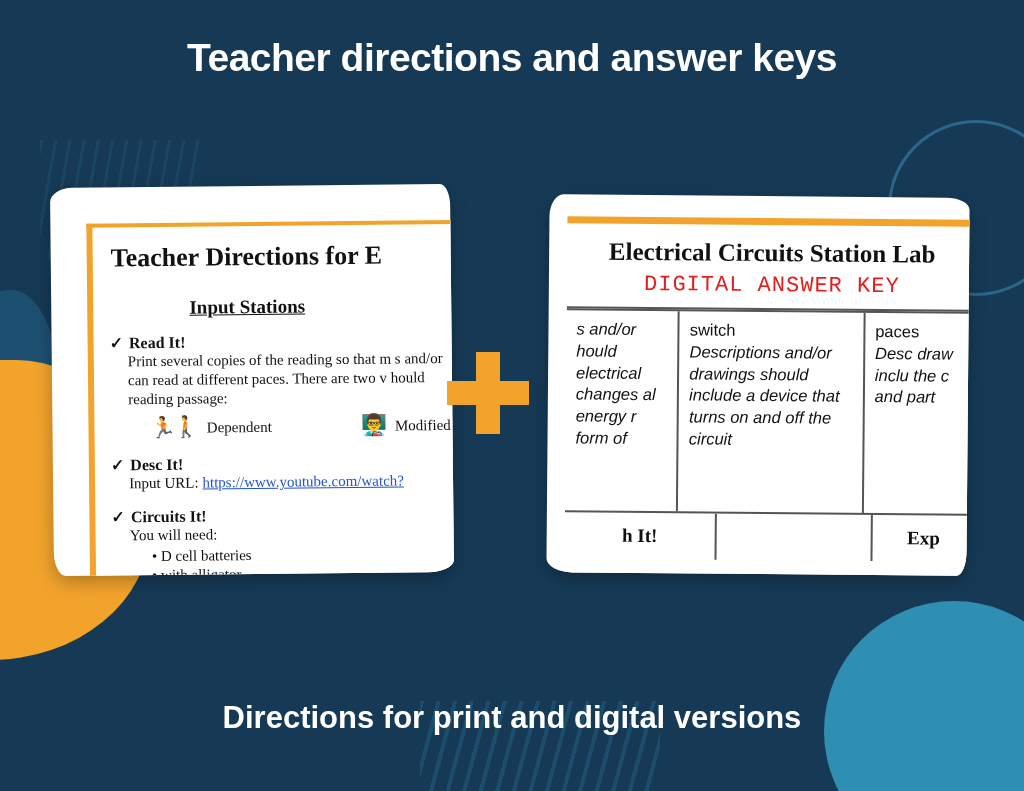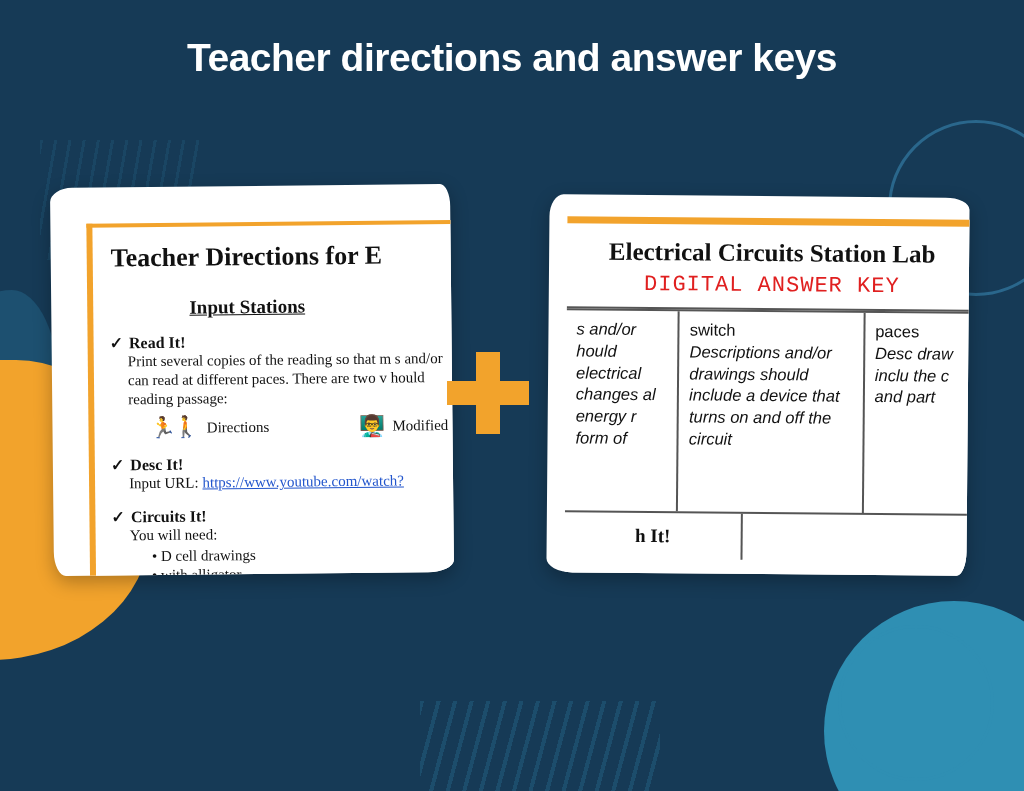--- a/index.html
+++ b/index.html
@@ -315,21 +315,21 @@
     <div class="doc-title">Teacher Directions for E</div>
     <div class="doc-subhead">Input Stations</div>
 
     <div class="station">
       <div class="station-head">
         <span class="check">✓</span><span>Read It!</span>
       </div>
       <div class="station-body">Print several copies of the reading so that m        s and/or can read at different paces. There are two v            hould reading passage:</div>
       <div class="icon-row">
         <span class="pgicon">🏃🚶</span>
-        <span>Directions</span>
+        <span>Dependent</span>
         <span class="gap"></span>
         <span class="pgicon">👨‍🏫</span>
         <span>Modified</span>
       </div>
     </div>
 
     <div class="station">
       <div class="station-head">
         <span class="check">✓</span><span>Desc It!</span>
       </div>
@@ -338,21 +338,21 @@
         <span class="link">https://www.youtube.com/watch?</span>
       </div>
     </div>
 
     <div class="station">
       <div class="station-head">
         <span class="check">✓</span><span>Circuits It!</span>
       </div>
       <div class="station-body">You will need:</div>
       <div class="bullets">
-        <div>• <span>D cell drawings</span></div>
+        <div>• <span>D cell batteries</span></div>
         <div>• <span>with alligator</span></div>
       </div>
     </div>
 
   </div>
 </div>
 
 <div class="plus"></div>
 
 <div class="card card-right">
@@ -373,19 +373,21 @@
       </div>
       <div class="rt-cell rt-c3">
         <div class="rt-term">paces</div>
         <div class="rt-desc">Desc draw inclu the c and part</div>
       </div>
     </div>
 
     <div class="rt-bottom">
       <div class="rt-bcell rt-b1">h It!</div>
       <div class="rt-bcell rt-b2"></div>
+      <div class="rt-bcell rt-b3">Exp</div>
     </div>
 
   </div>
 </div>
 
 <div class="subtitle">
+  <div>Directions for print and digital versions</div>
 </div>
 
 </body></html>

